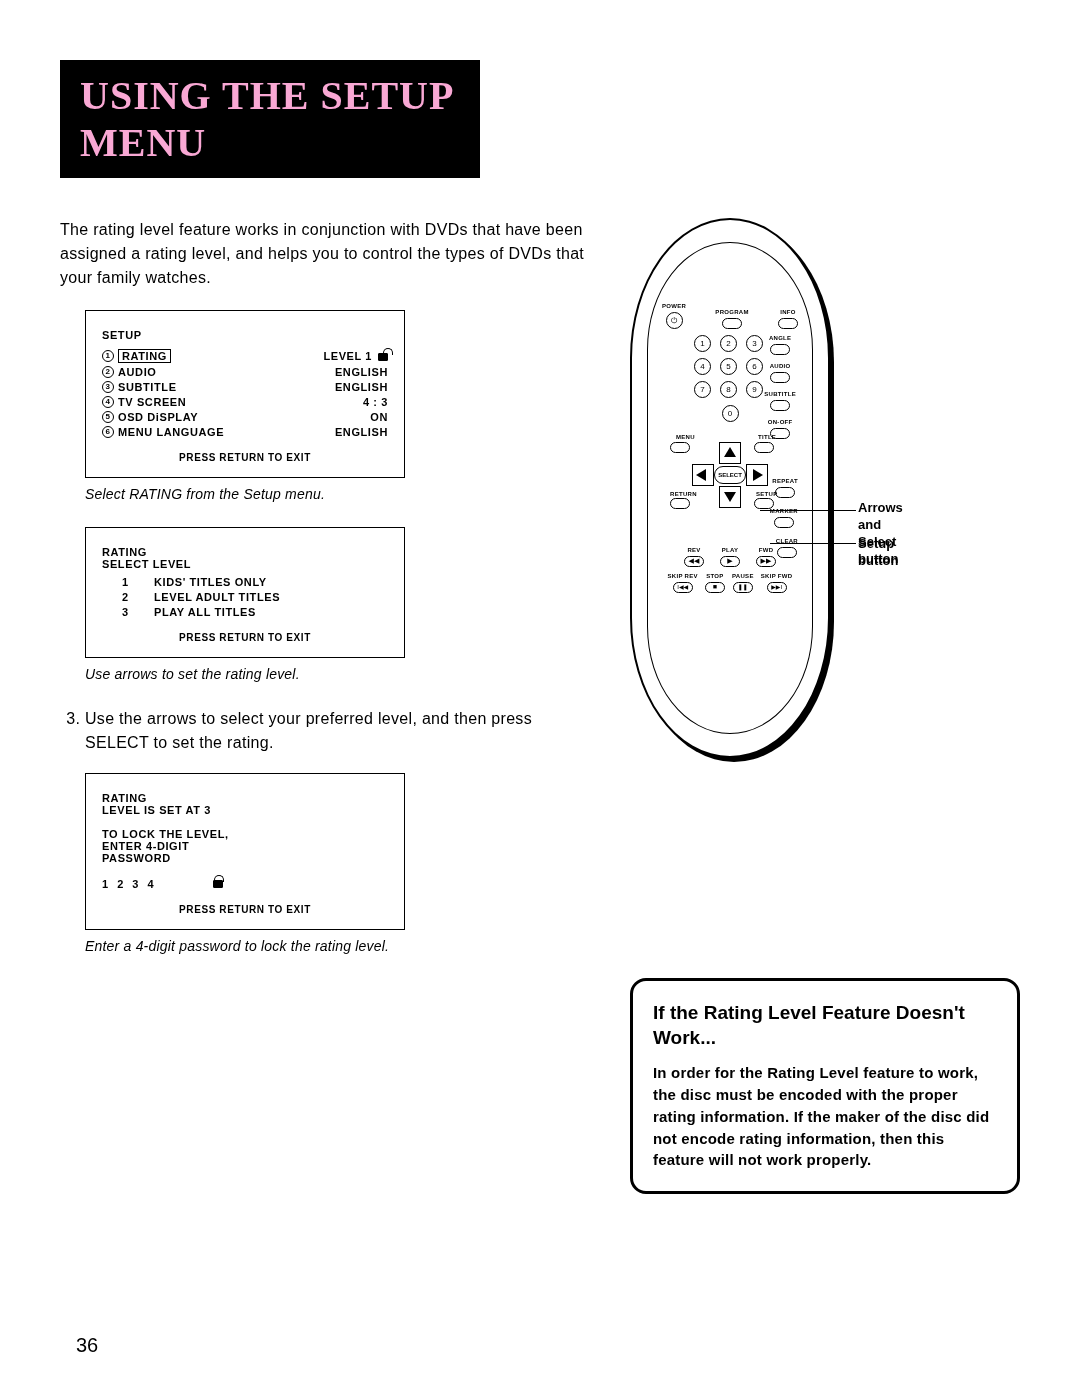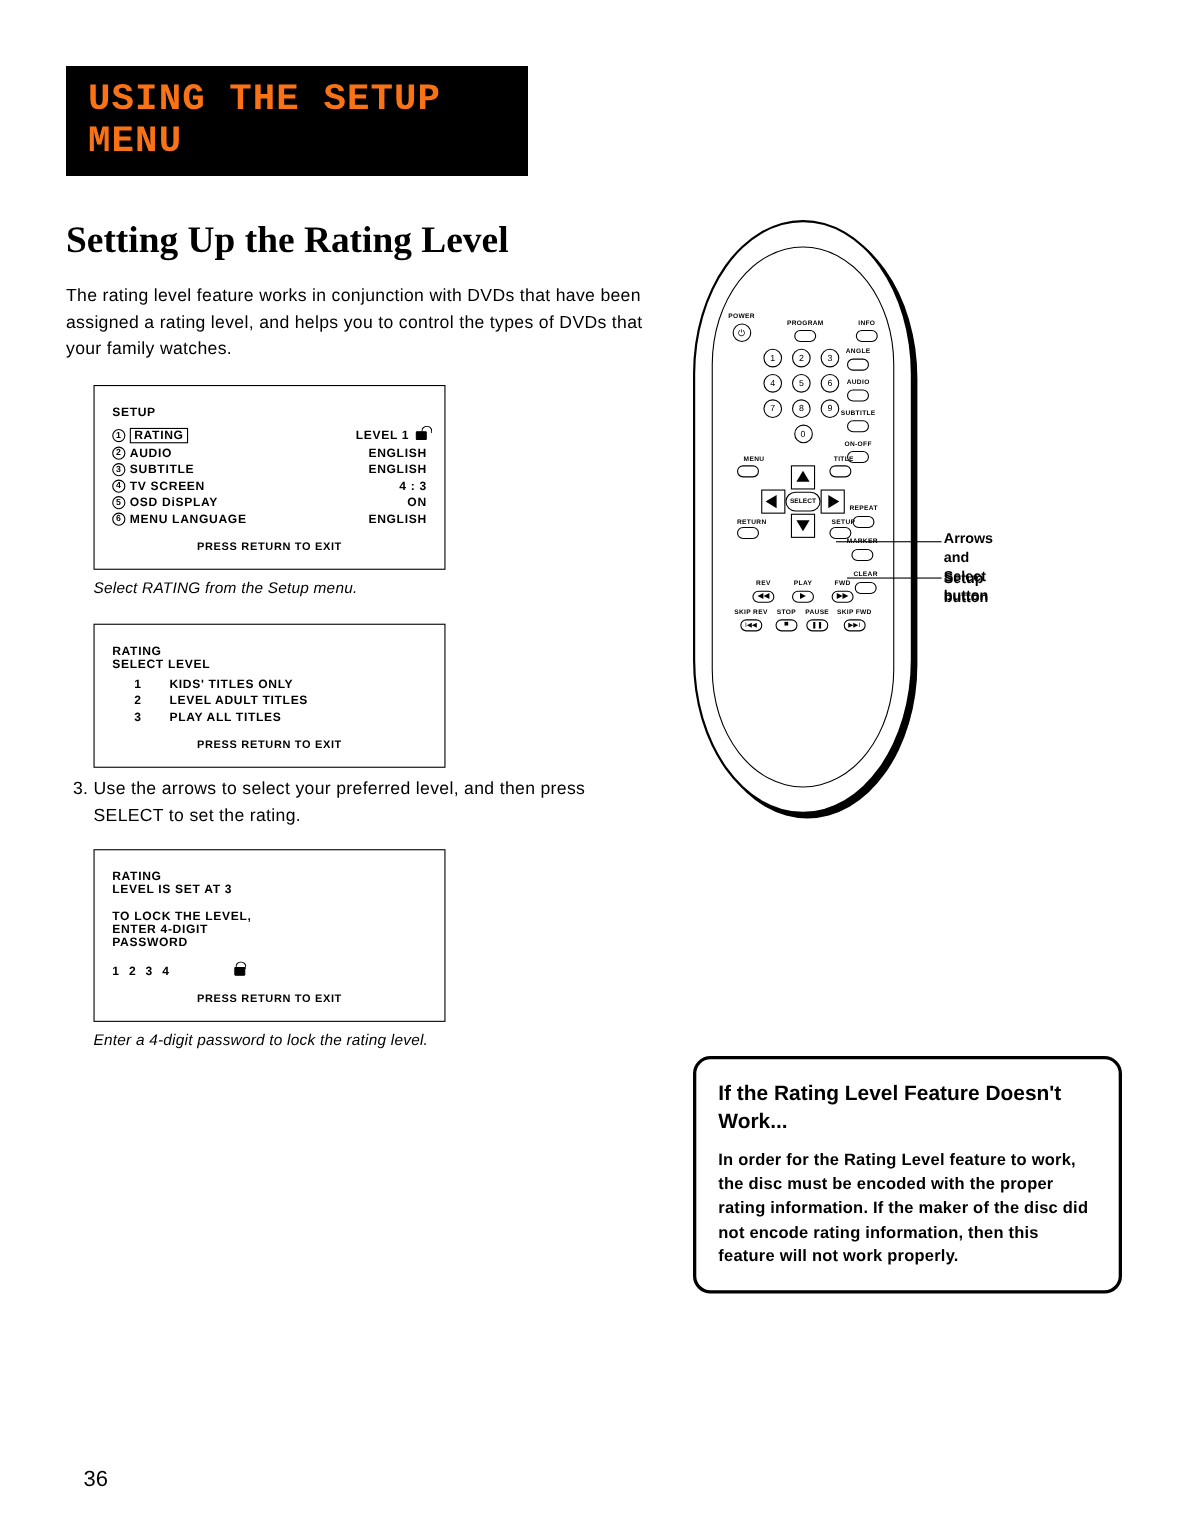--- a/index.html
+++ b/index.html
@@ -7,24 +7,24 @@
     width: 1080px;
     height: 1397px;
     background: #fff;
     font-family: Arial, Helvetica, sans-serif;
     color: #000;
     position: relative;
     padding: 60px 60px 40px 60px;
   }
   .page-header {
     background: #000;
-    color: #f97316;
-    font-family: Liberation Mono, monospace;
-    font-weight: bold;
-    font-size: 34px;
+    color: #f9a8d4;
+    font-family: Liberation Serif, serif;
+    font-weight: bold;
+    font-size: 40px;
     padding: 12px 20px;
     display: inline-block;
     width: 420px;
     letter-spacing: 1px;
   }
   .columns {
     display: flex;
     gap: 30px;
     margin-top: 40px;
   }
@@ -261,21 +261,20 @@
 </head>
 <body>
 
 
 
 <div class="page-header">USING THE SETUP MENU</div>
 
 <div class="columns">
 
   <div class="left-col">
-    <div class="section-title">Setting Up the Rating Level</div>
     <div class="intro">The rating level feature works in conjunction with DVDs that have been assigned a rating level, and helps you to control the types of DVDs that your family watches.</div>
 
 
     <div class="screen">
       <div class="title">SETUP</div>
       <div id="screen1-items">
           <div class="row">
             <div class="left">
               <span class="circled">1</span>
               <span class="boxed">RATING</span>
@@ -335,20 +334,21 @@
             <span style="width: 12px;">2</span>
             <span>LEVEL ADULT TITLES</span>
           </div>
           <div class="row">
             <span style="width: 12px;">3</span>
             <span>PLAY ALL TITLES</span>
           </div>
         </div>
       <div class="footer">PRESS RETURN TO EXIT</div>
     </div>
+    <div class="caption">Use arrows to set the rating level.</div>
 
     <ol class="steps" start="3">
       <li>Use the arrows to select your preferred level, and then press SELECT to set the rating.</li>
     </ol>
 
     <div class="screen">
       <div>RATING</div>
       <div style="margin-bottom:12px">LEVEL IS SET AT 3</div>
       <div>TO LOCK THE LEVEL,</div>
       <div>ENTER 4-DIGIT</div>

